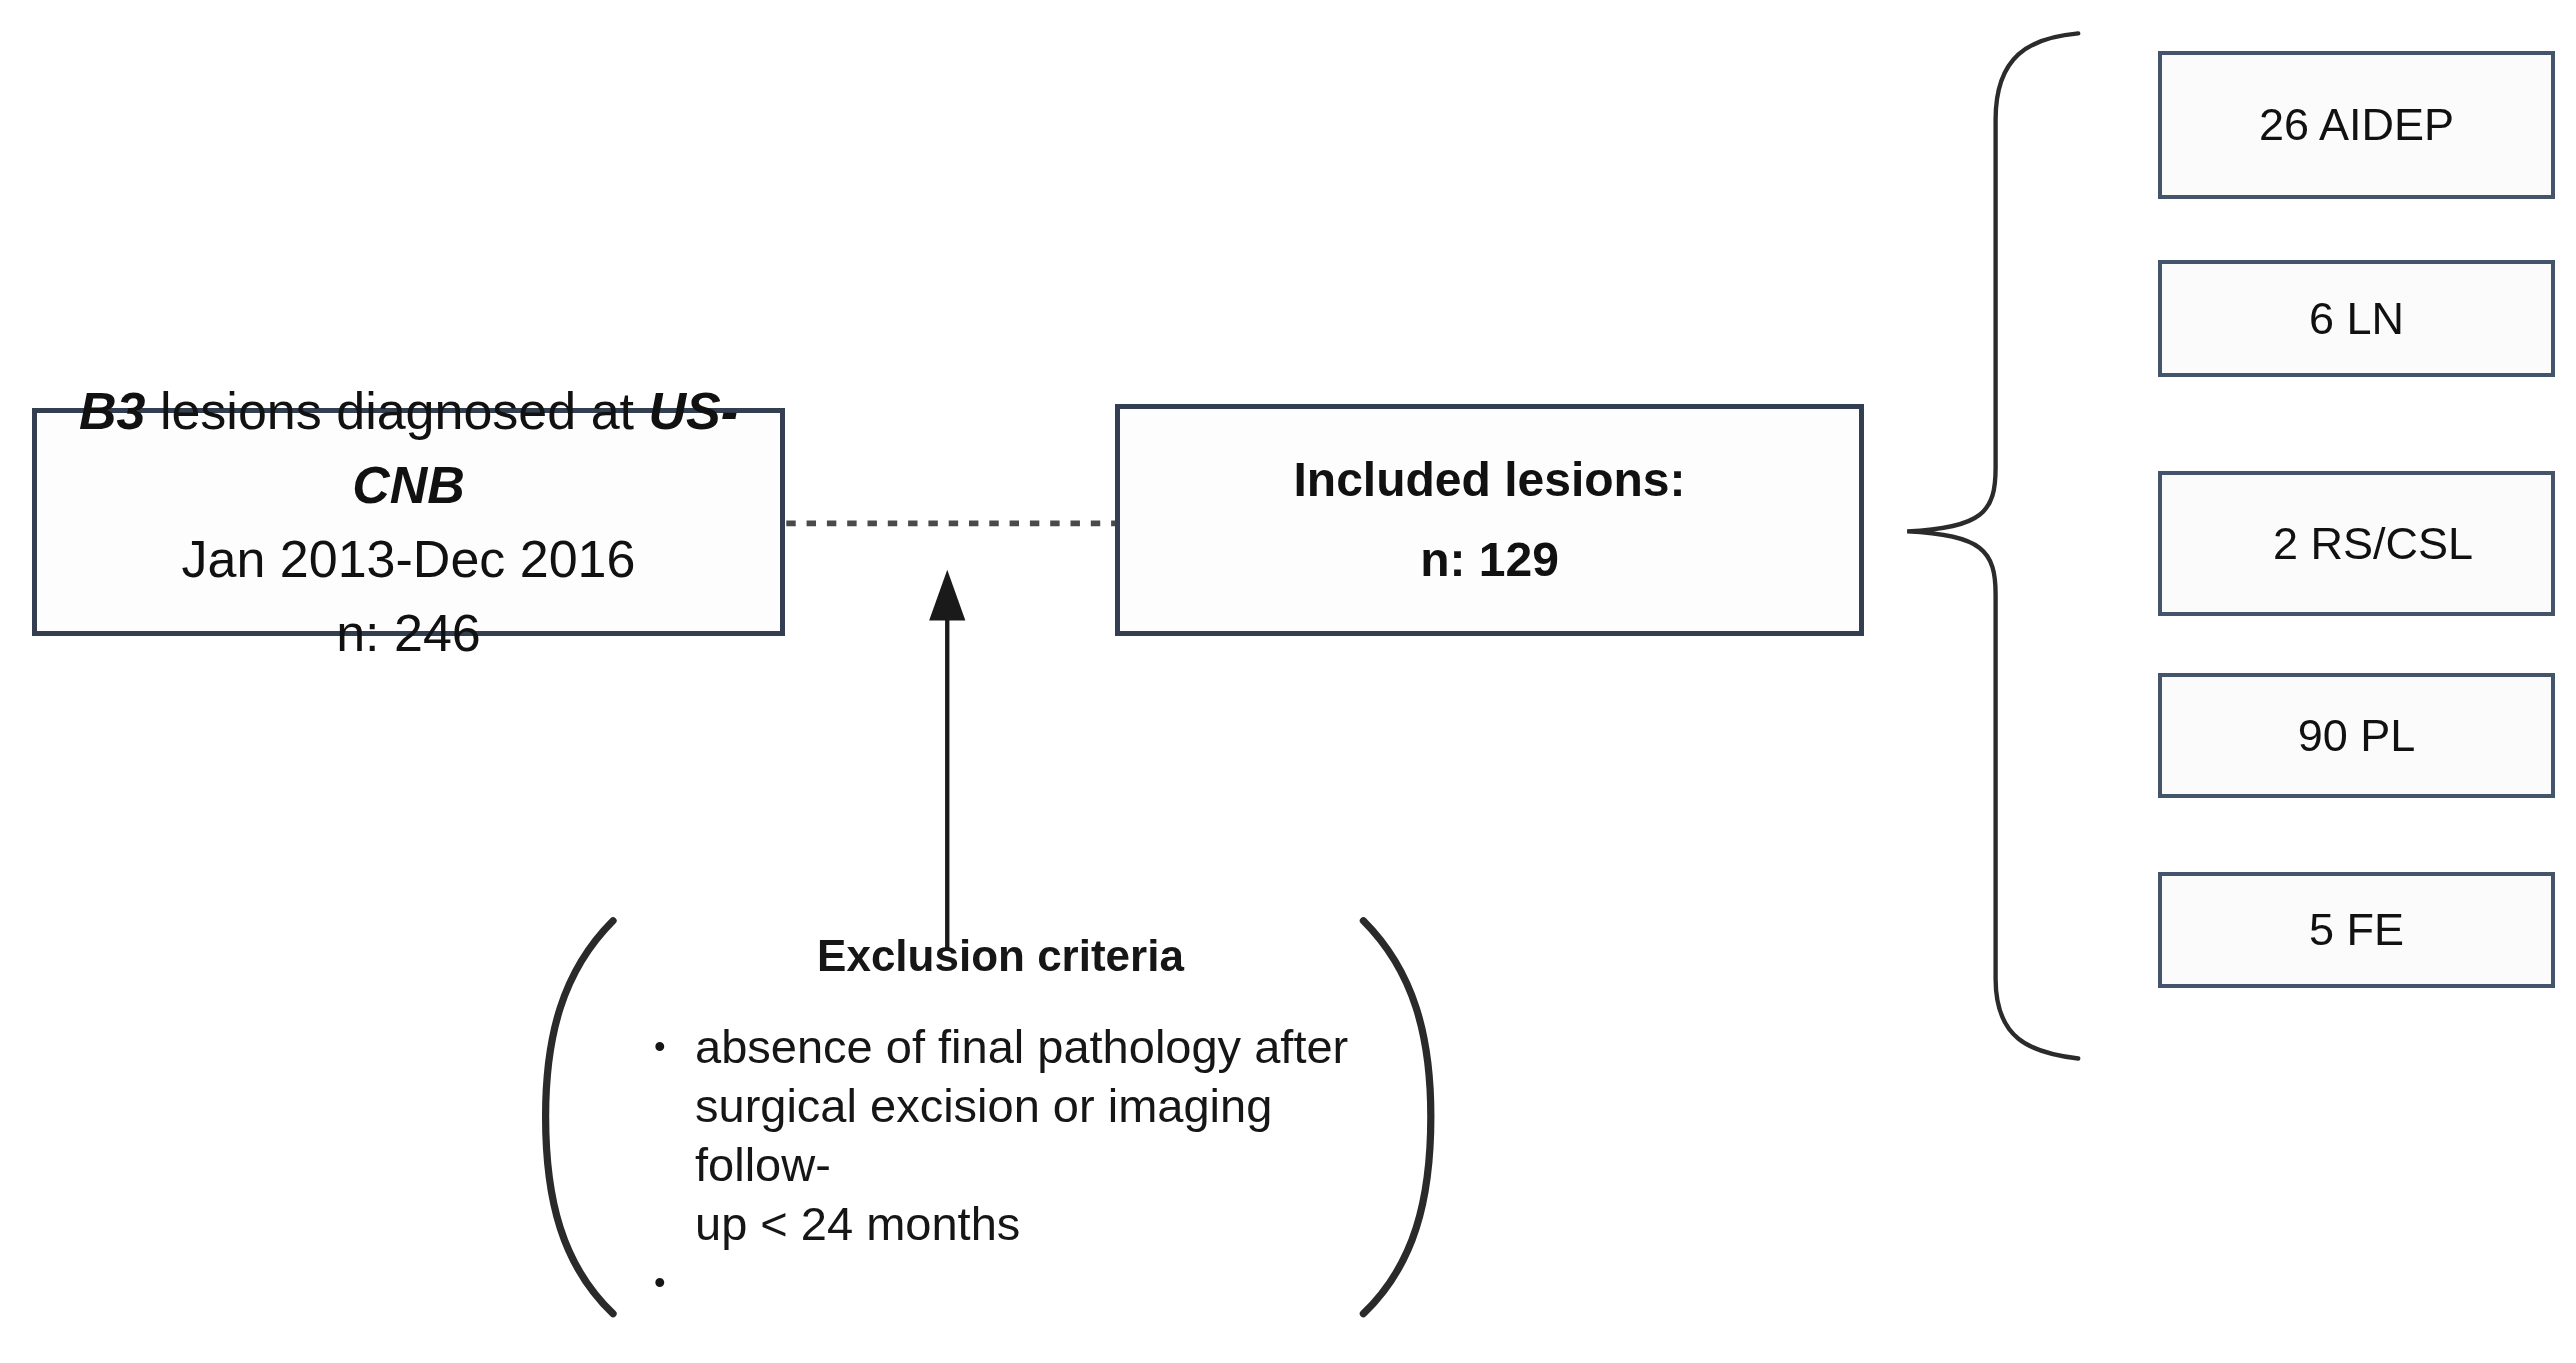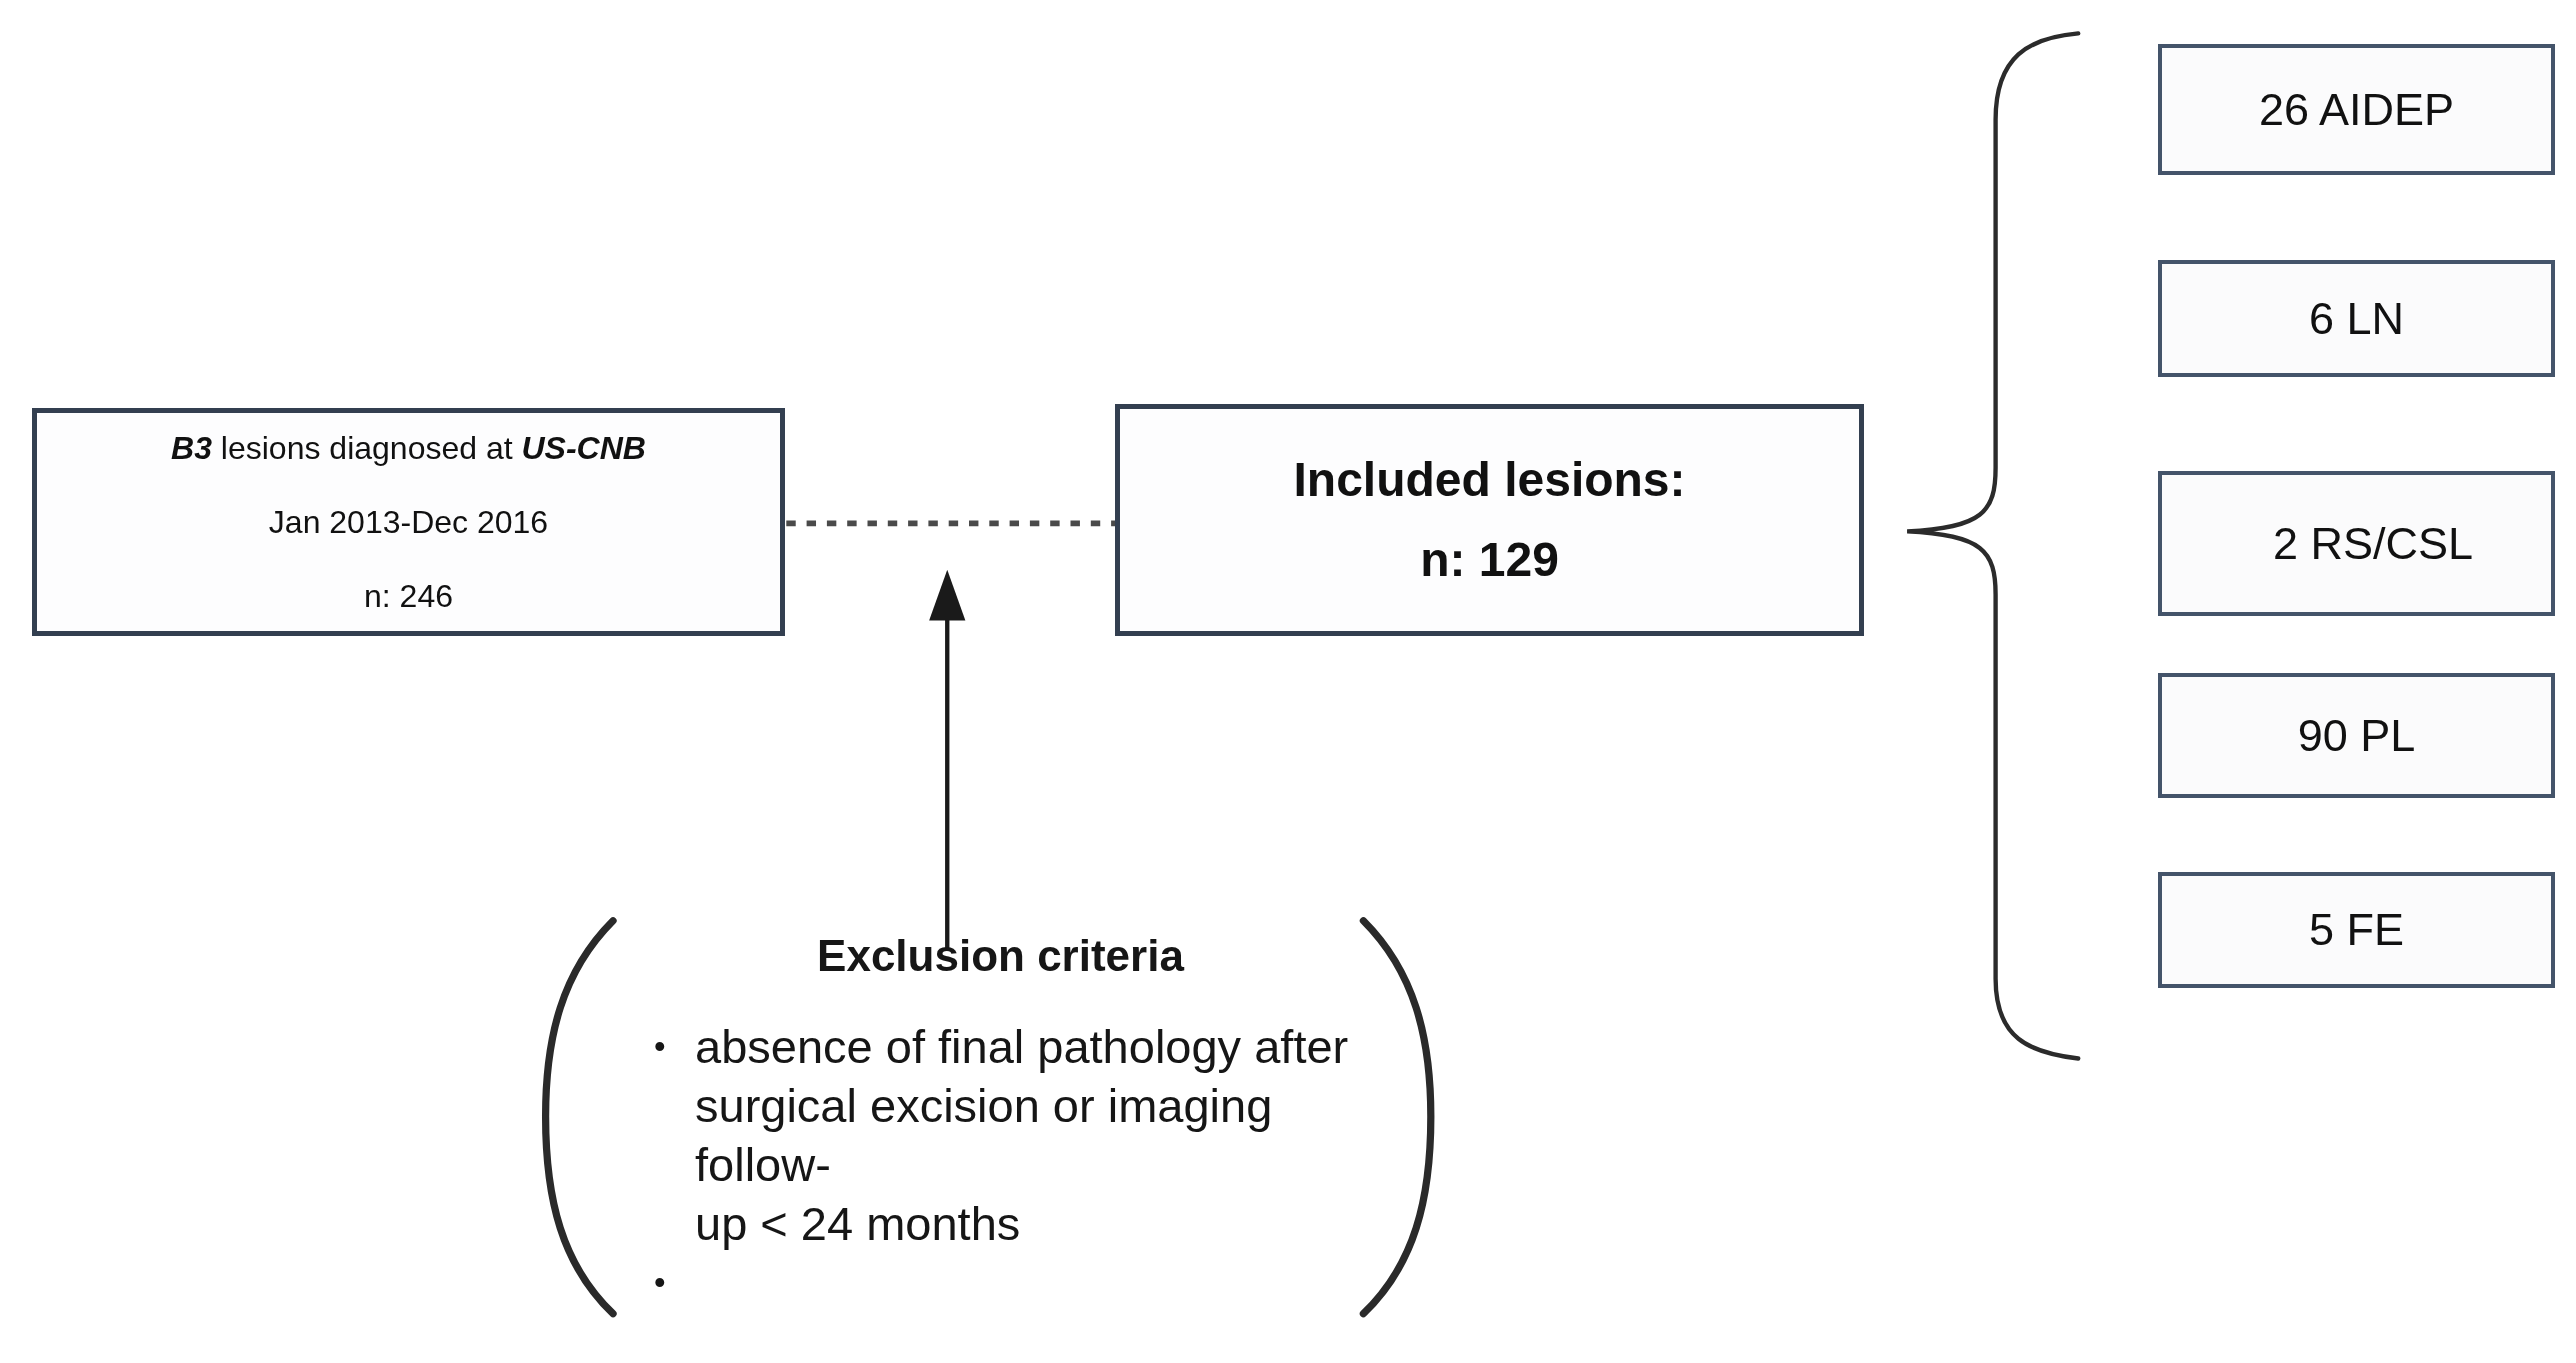--- a/index.html
+++ b/index.html
@@ -6,29 +6,29 @@
   .canvas{
     position:relative;width:2576px;height:1363px;background:#ffffff;
     font-family:"Liberation Sans",sans-serif;color:#111111;overflow:hidden;
   }
   .connectors{position:absolute;left:0;top:0;width:2576px;height:1363px;z-index:1;}
   .box{
     position:absolute;z-index:2;background:#fdfdfe;border:5.1px solid #333f50;
     display:flex;align-items:center;justify-content:center;text-align:center;
     box-sizing:border-box;
   }
-  .source-box{left:32px;top:408px;width:753px;height:228px;font-size:32px;line-height:74px;}
+  .source-box{left:32px;top:408px;width:753px;height:228px;font-size:52px;line-height:74px;}
   .included-box{left:1115px;top:404px;width:749px;height:232px;font-size:48px;line-height:80px;font-weight:bold;}
   .bi{font-weight:bold;font-style:italic;}
   .obox{
     position:absolute;z-index:2;left:2158px;width:397px;background:#fbfbfc;
     border:4.4px solid #44546a;display:flex;align-items:center;justify-content:center;
     font-size:45px;box-sizing:border-box;text-align:center;
   }
-  .ob1{top:44px;height:131px;}
+  .ob1{top:51px;height:148px;}
   .ob2{top:260px;height:117px;}
   .ob3{top:471px;height:145px;padding-left:33px;}
   .ob4{top:673px;height:125px;}
   .ob5{top:872px;height:116px;}
   .excl-title{
     position:absolute;z-index:2;left:674px;top:931px;width:653px;
     text-align:center;font-size:44px;font-weight:bold;color:#161616;
   }
   .excl-list{position:absolute;z-index:2;left:654px;top:1017px;width:725px;}
   .excl-item{display:flex;align-items:flex-start;}

